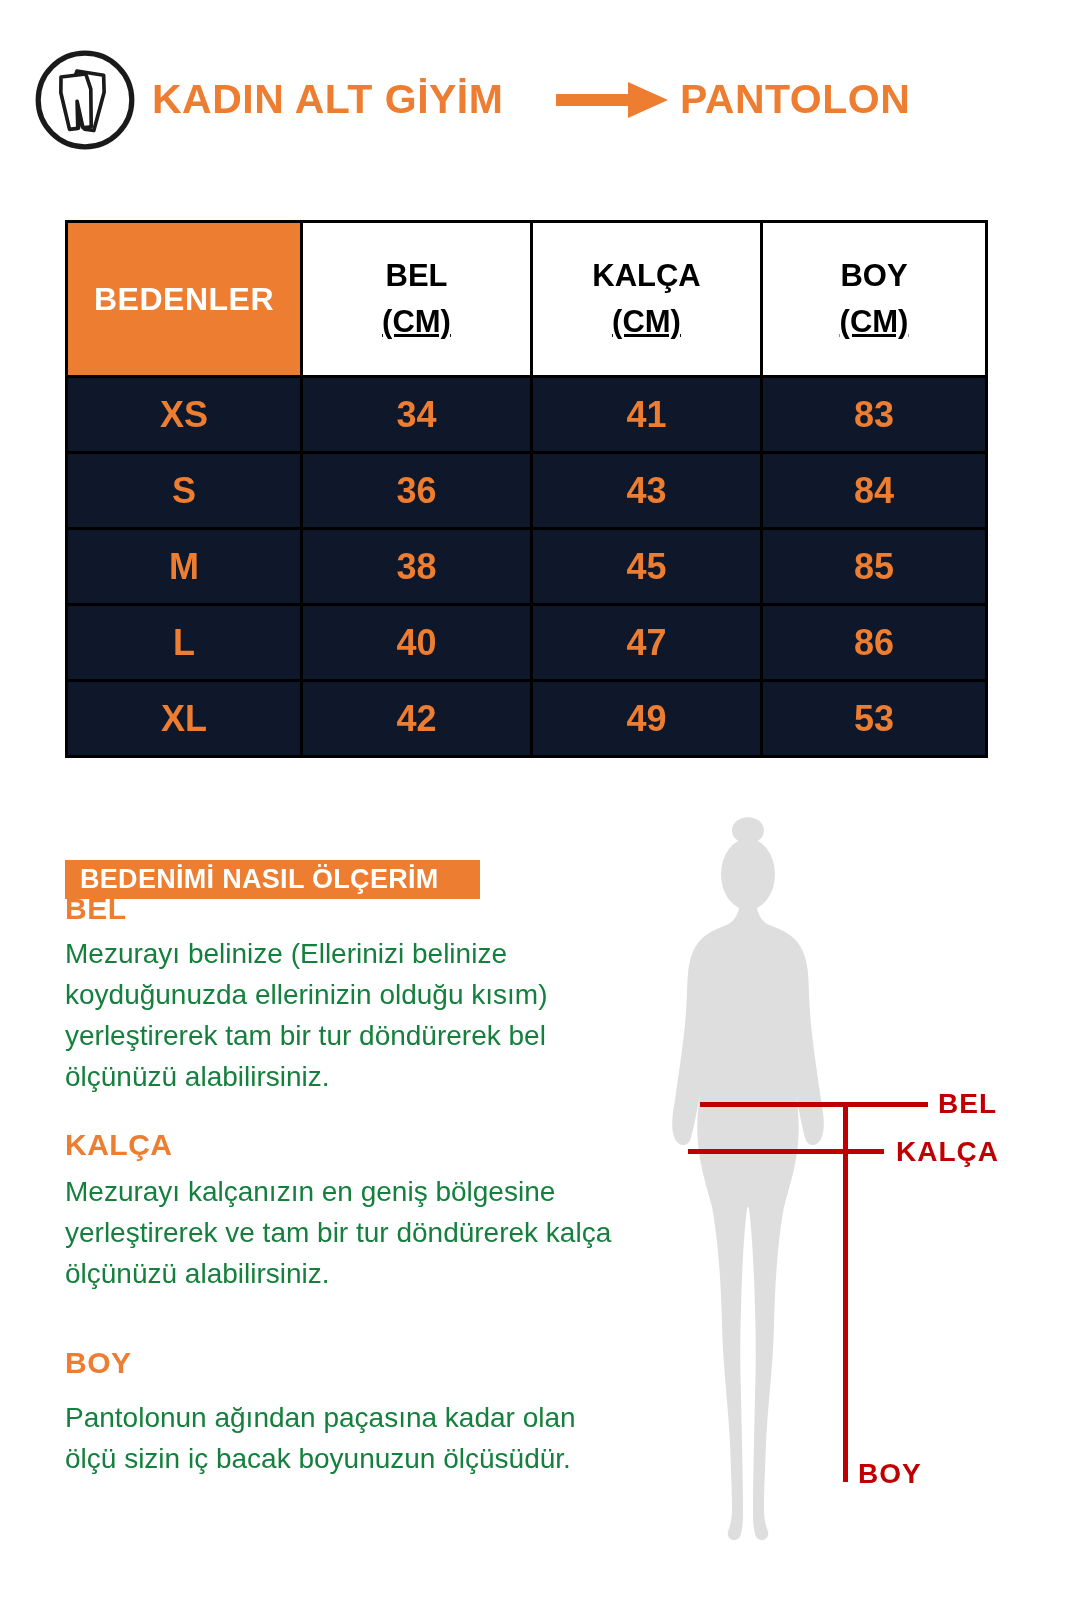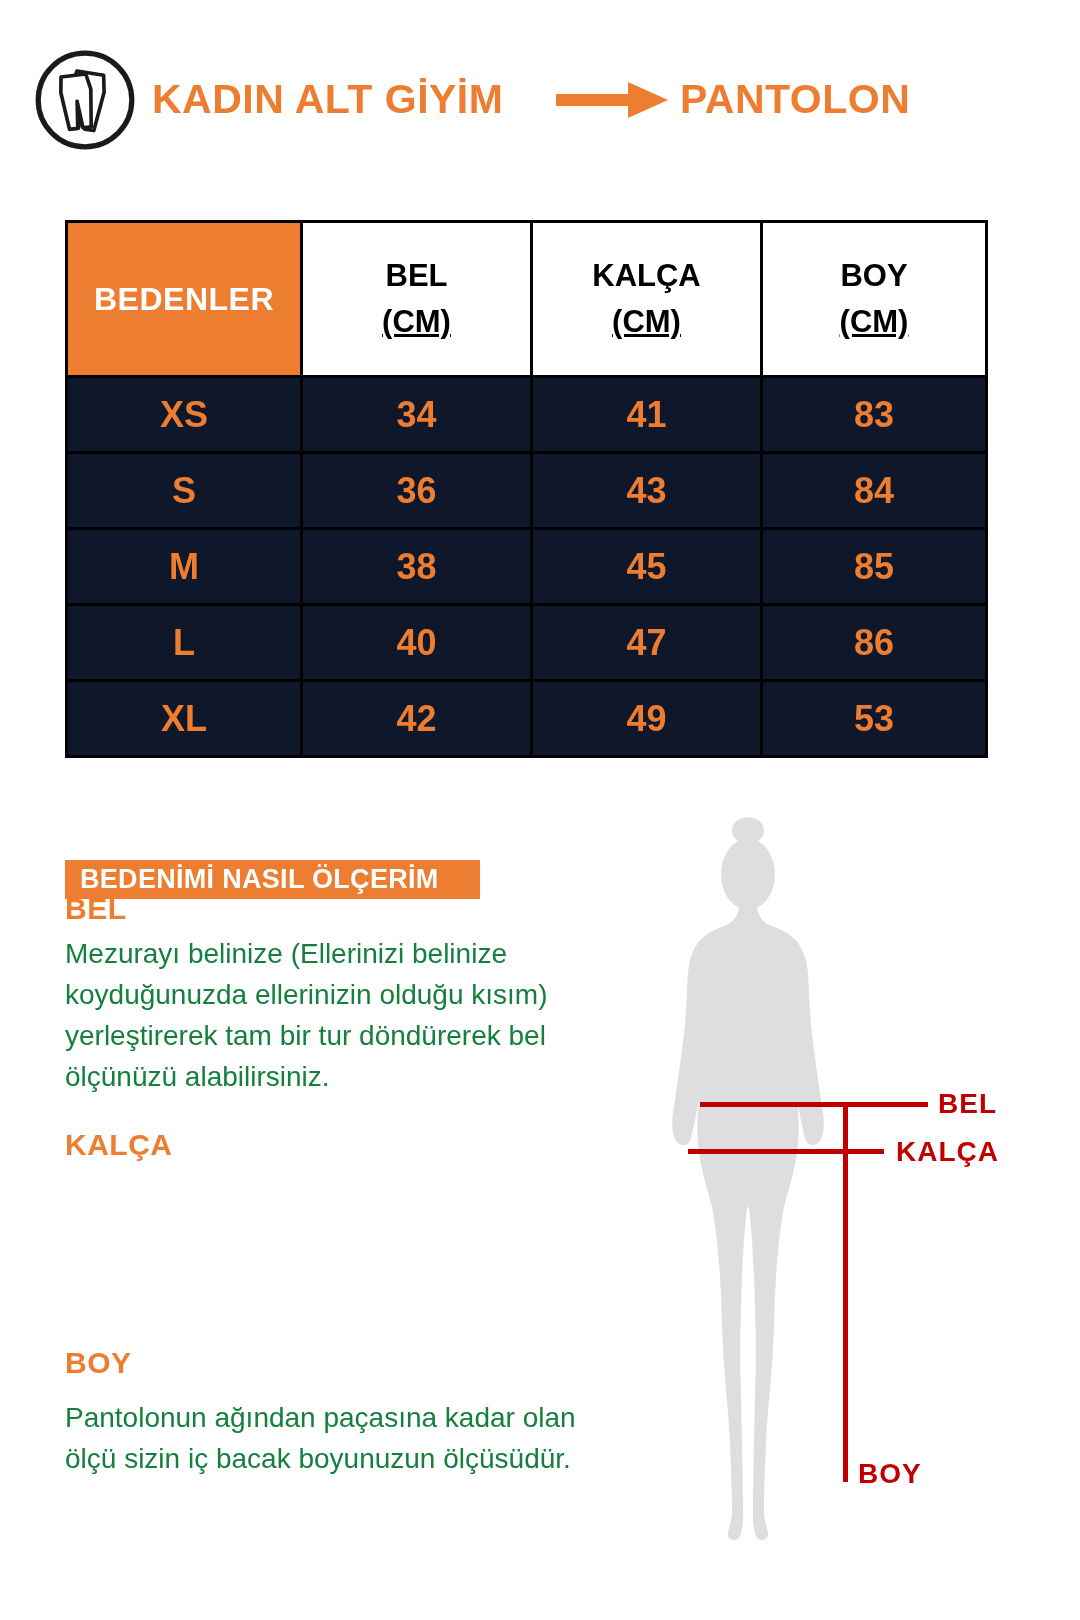--- a/index.html
+++ b/index.html
@@ -161,20 +161,21 @@
     </tr>
   </tbody>
     </table>
 
   <div class="guide-title">BEDENİMİ NASIL ÖLÇERİM</div>
 
   <div class="sec-h h-bel">BEL</div>
   <div class="sec-p p-bel">Mezurayı belinize (Ellerinizi belinize koyduğunuzda ellerinizin olduğu kısım) yerleştirerek tam bir tur döndürerek bel ölçünüzü alabilirsiniz.</div>
 
   <div class="sec-h h-kalca">KALÇA</div>
+  <div class="sec-p p-kalca">Mezurayı kalçanızın en geniş bölgesine yerleştirerek ve tam bir tur döndürerek kalça ölçünüzü alabilirsiniz.</div>
 
   <div class="sec-h h-boy">BOY</div>
   <div class="sec-p p-boy">Pantolonun ağından paçasına kadar olan ölçü sizin iç bacak boyunuzun ölçüsüdür.</div>
 
   <svg class="silhouette" viewBox="0 0 240 740" preserveAspectRatio="none" aria-hidden="true">
     <g fill="#DEDEDE">
       <ellipse cx="120" cy="20" rx="16" ry="13"></ellipse>
       <ellipse cx="120" cy="63" rx="27" ry="35"></ellipse>
       <path d="
         M 112 92

